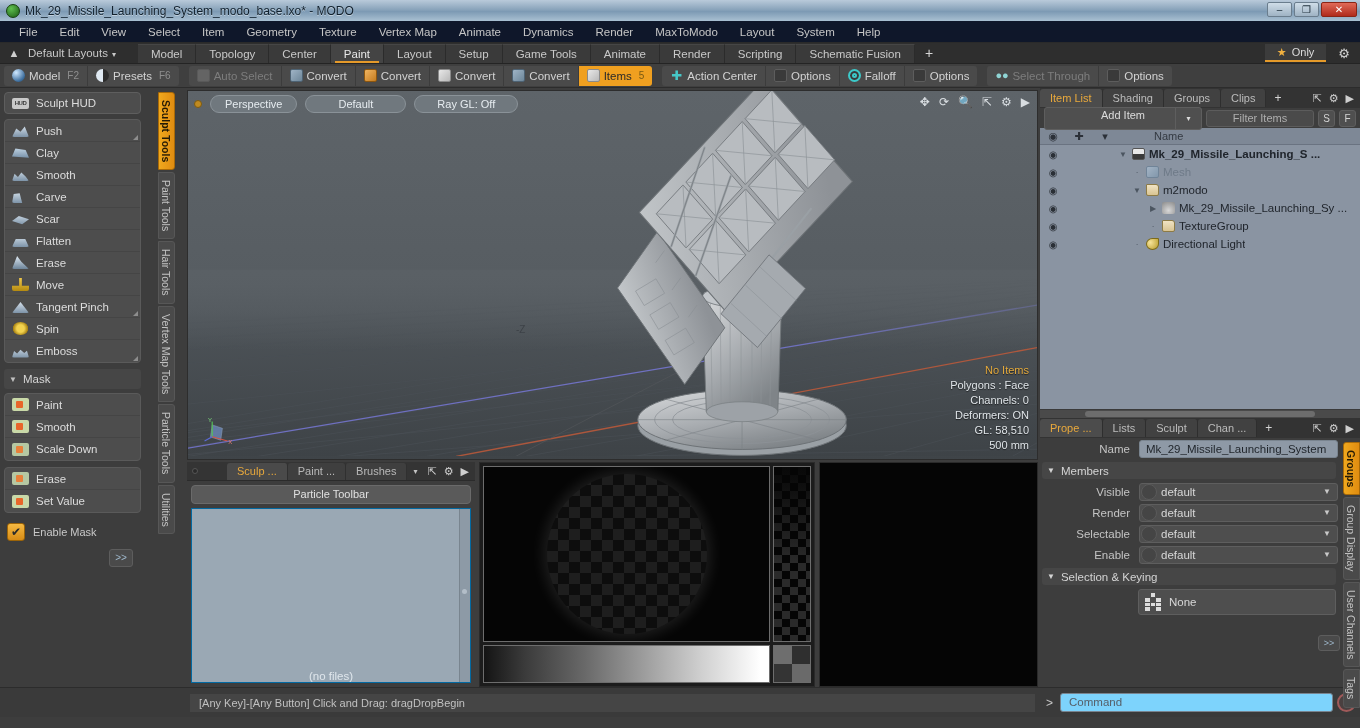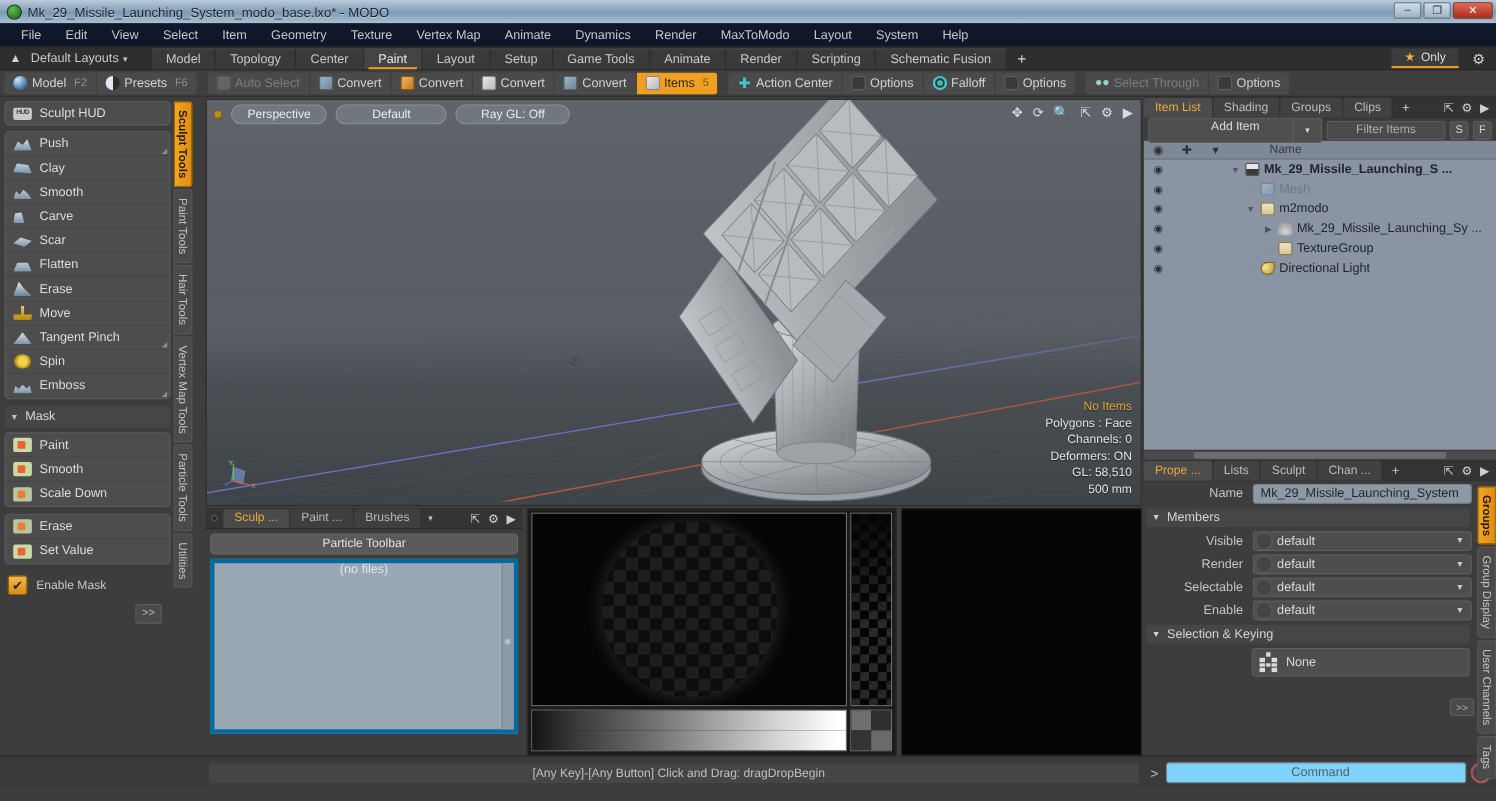--- a/index.html
+++ b/index.html
@@ -103,21 +103,21 @@
   .ic-cross { position:relative; color:#46c8c8; font-size:13px; line-height:13px; width:13px; text-align:center; }
   .ic-target {
     border-radius:50%; border:2px solid #3cc9c9; background:#3a3a3a;
     box-shadow:inset 0 0 0 2px #3a3a3a, inset 0 0 0 4px #3cc9c9;
   }
   .ic-people { color:#8fd4d4; font-size:11px; width:13px; }
   
   #main { display:flex; height:599px; width:100%; background:#3d3d3d; }
   
   #leftpanel { width:185px; display:flex; flex-direction:column; background:#3d3d3d; position:relative; }
-  #left-tools { width:155px; padding:4px 0 0 4px; }
+  #left-tools { width:141px; padding:4px 0 0 4px; }
   .tool-box {
     background:#4d4d4d; border:1px solid #5a5a5a; border-radius:4px; margin-bottom:6px; overflow:hidden;
   }
   .tool-row {
     display:flex; align-items:center; gap:7px; height:22px; padding:0 7px;
     font-size:11.5px; color:#dcdcdc; border-bottom:1px solid #454545; position:relative;
   }
   .tool-row:last-child { border-bottom:none; }
   .tool-row .corner { position:absolute; right:2px; bottom:1px; width:0;height:0;
      border-left:5px solid transparent; border-bottom:5px solid #8d8d8d; }
@@ -198,30 +198,30 @@
   .panel { background:#3d3d3d; display:flex; flex-direction:column; }
   .panel-tabs {
     height:19px; display:flex; align-items:center; background:#343434; position:relative;
     border-bottom:1px solid #2b2b2b;
   }
   .panel-tabs .pdot { width:6px; height:6px; border-radius:50%; background:#2a2a2a; margin:0 5px; border:1px solid #555; }
   .ptab {
     padding:0 10px; height:17px; line-height:17px; font-size:11px; color:#b8b8b8;
     background:#3f3f3f; border-right:1px solid #303030; border-radius:3px 3px 0 0;
   }
-  .ptab.active { background:#4a4a4a; color:#e9a93c; }
+  .ptab.active { background:#4a4a4a; color:#e9a93c;margin-left:24px; }
   .ptab-ctl { margin-left:auto; display:flex; align-items:center; gap:7px; padding-right:6px; color:#cfcfcf; font-size:11px; }
   #browser-panel { width:288px; margin-right:4px; }
   .browser-toolbar-btn {
     margin:4px; height:19px; background:#5a5a5a; border:1px solid #6a6a6a; border-radius:4px;
     font-size:11px; color:#e0e0e0; text-align:center; line-height:17px;
   }
   .file-area {
-    flex:1; margin:0 4px 20px 4px; background:#9aa8b4; border:4px solid #0369a1;
-    display:flex; align-items:flex-start; justify-content:center; font-size:11.5px; color:#dfe6ec; position:relative;
+    flex:1; margin:0 4px 4px 4px; background:#9aa8b4; border:1px solid #0369a1;
+    display:flex; align-items:flex-end; justify-content:center; font-size:11.5px; color:#dfe6ec; position:relative;
   }
   .file-area .vsb { position:absolute; right:0; top:0; bottom:0; width:11px; background:#8d9aa6; border-left:1px solid #79858f; }
   .file-area .vsb:after { content:""; position:absolute; right:3px; top:46%; width:5px; height:5px; border-radius:50%; background:#b3bec8; }
   #brush-preview { flex:0 0 336px; background:#1c1c1c; border:1px solid #2a2a2a; margin-right:4px; display:flex; flex-direction:column; padding:3px; }
   #bp-main { flex:1; display:flex; gap:3px; min-height:0; }
   #bp-canvas { flex:1; background:#050505; border:1px solid #6d6d6d; position:relative; overflow:hidden; }
   .checker {
     position:absolute;
     background-image:
       linear-gradient(45deg,#1e1e1e 25%,transparent 25%,transparent 75%,#1e1e1e 75%),
@@ -318,21 +318,21 @@
   .dots-ico { width:16px; height:18px; display:grid; grid-template-columns:repeat(3,1fr); grid-template-rows:repeat(4,1fr); gap:1px; }
   .dots-ico i { background:#dcdcdc; display:block; }
   .dots-ico i.off { background:transparent; }
   #right-vtabs { position:absolute; right:0; top:24px; width:17px; display:flex; flex-direction:column; }
   #right-vtabs .vtab { border-radius:3px 0 0 3px; }
   .prop-arrows {
     width:22px; height:16px; background:#4a4a4a; border:1px solid #5d5d5d; border-radius:3px;
     color:#9fb8cc; font-size:9px; text-align:center; line-height:14px; margin-left:auto; margin-right:20px;
   }
   
-  #statusbar { height:30px; display:flex; align-items:center; background:#3a3a3a; border-top:1px solid #2c2c2c;text-align:center; }
+  #statusbar { height:30px; display:flex; align-items:center; background:#3a3a3a; border-top:1px solid #2c2c2c; }
   #status-left { width:185px; }
   #status-msg {
     flex:1; height:20px; margin:0 4px; background:#454545; border:1px solid #3a3a3a;
     font-size:11px; color:#c0c0c0; line-height:18px; padding-left:9px;
   }
   #status-cmd { width:320px; display:flex; align-items:center; gap:4px; padding-right:4px; }
   #status-cmd .gt { color:#c8c8c8; font-size:12px; padding:0 3px 0 6px; }
   #cmd-input {
     flex:1; height:19px; background:#7dd3fc; border:1px solid #79848f; border-radius:3px;
     font-size:11.5px; color:#555e68; padding-left:8px; line-height:17px;

